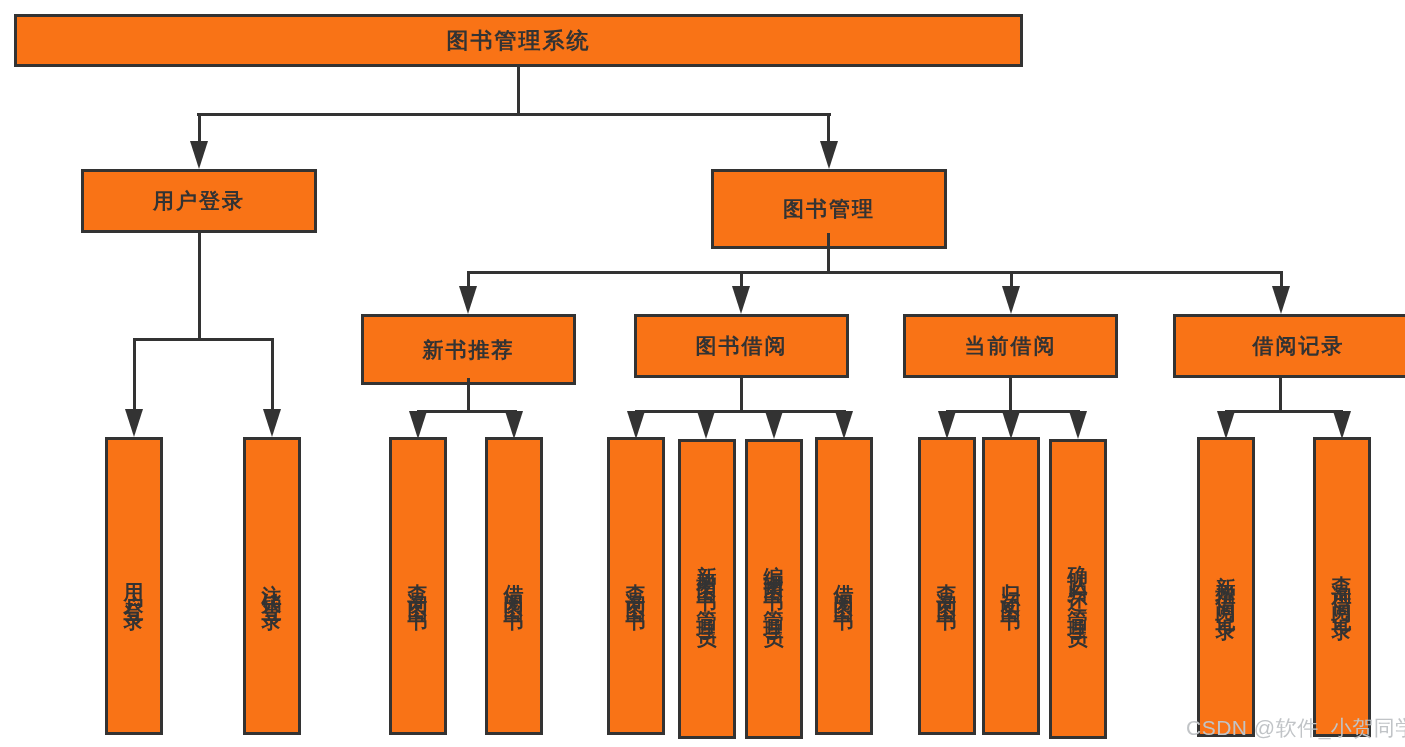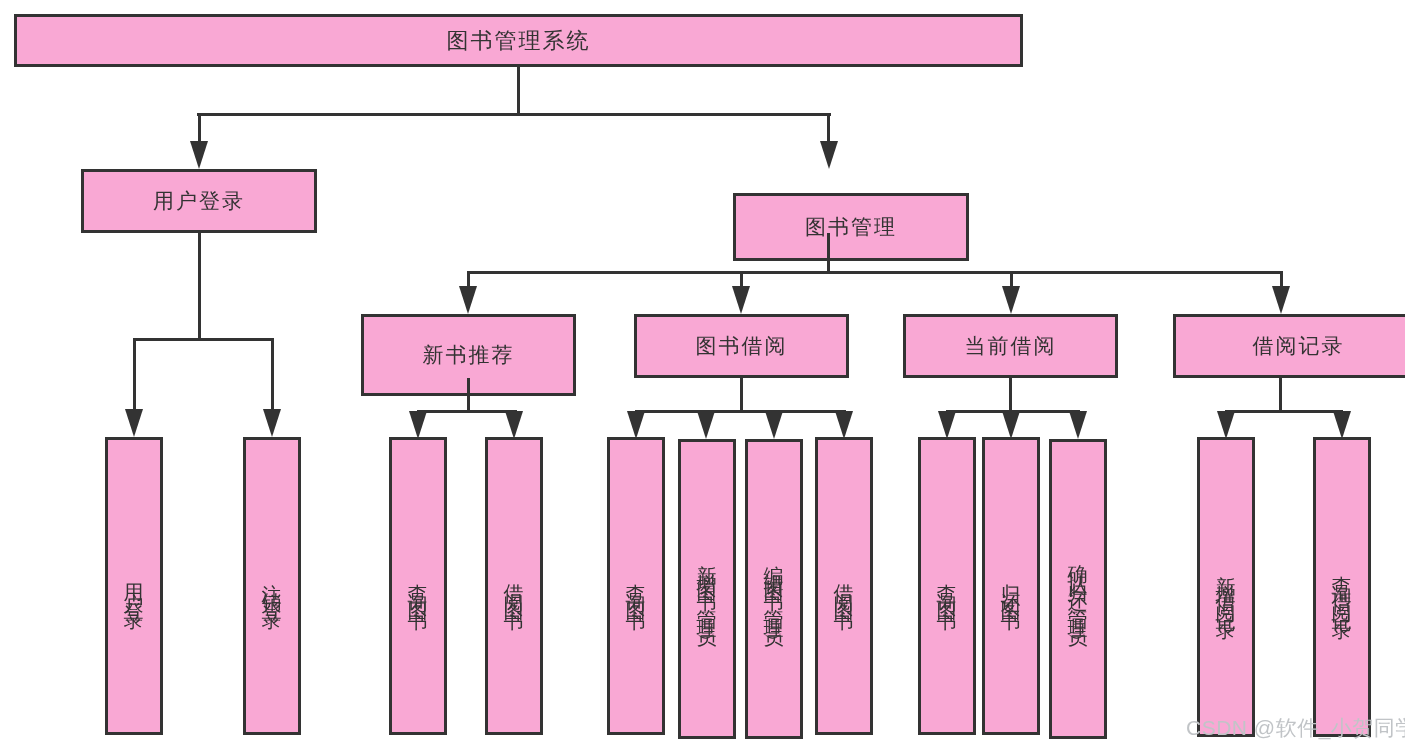--- a/index.html
+++ b/index.html
@@ -1,22 +1,22 @@
 <!DOCTYPE html>
 <html><head>
 <meta charset="utf-8">
 <style>
   html,body{margin:0;padding:0;background:#ffffff;}
   .canvas{
     position:relative;width:1405px;height:747px;background:#ffffff;
     font-family:"Liberation Sans",sans-serif;overflow:hidden;color:#333;
   }
   .box{
-    position:absolute;box-sizing:border-box;border:3px solid #333333;background:#f9a8d4;
-    display:flex;align-items:center;justify-content:center;color:#333333;
+    position:absolute;box-sizing:border-box;border:3px solid #333333;background:#f97316;
+    display:flex;align-items:center;justify-content:center;color:#333333;font-weight:bold;
   }
   .hbox{font-size:21px;letter-spacing:2px;white-space:nowrap;}
   .root-box{font-size:22px;}
   .vbox{writing-mode:vertical-rl;font-size:20px;letter-spacing:9px;line-height:1;}
   .line{position:absolute;background:#333333;}
   .arrow{
     position:absolute;width:0;height:0;
     border-left:9px solid transparent;border-right:9px solid transparent;
     border-top:28px solid #333333;
   }
@@ -39,21 +39,21 @@
     <div class="line" style="left:197px;top:113px;width:634px;height:3px;"></div>
     <div class="line" style="left:198px;top:113px;width:3px;height:30px;"></div>
     <div class="arrow" style="left:190px;top:141px;"></div>
     <div class="line" style="left:827px;top:113px;width:3px;height:30px;"></div>
     <div class="arrow" style="left:820px;top:141px;"></div>
   </div>
 
   <div class="box hbox" style="left:81px;top:169px;width:236px;height:64px;">
     <span>用户登录</span>
   </div>
-  <div class="box hbox" style="left:733px;top:169px;width:236px;height:68px;margin-top:24px;">
+  <div class="box hbox" style="left:711px;top:169px;width:236px;height:80px;">
     <span>图书管理</span>
   </div>
 
   <div>
     <div class="line" style="left:198px;top:233px;width:3px;height:107px;"></div>
     <div class="line" style="left:133px;top:338px;width:141px;height:3px;"></div>
     <div class="line" style="left:133px;top:338px;width:3px;height:73px;"></div>
     <div class="arrow" style="left:125px;top:409px;"></div>
     <div class="line" style="left:271px;top:338px;width:3px;height:73px;"></div>
     <div class="arrow" style="left:263px;top:409px;"></div>
@@ -65,21 +65,21 @@
     <div class="line" style="left:467px;top:271px;width:3px;height:17px;"></div>
     <div class="arrow" style="left:459px;top:286px;"></div>
     <div class="line" style="left:740px;top:271px;width:3px;height:17px;"></div>
     <div class="arrow" style="left:732px;top:286px;"></div>
     <div class="line" style="left:1010px;top:271px;width:3px;height:17px;"></div>
     <div class="arrow" style="left:1002px;top:286px;"></div>
     <div class="line" style="left:1280px;top:271px;width:3px;height:17px;"></div>
     <div class="arrow" style="left:1272px;top:286px;"></div>
   </div>
 
-  <div class="box hbox" style="left:361px;top:314px;width:215px;height:82px;">
+  <div class="box hbox" style="left:361px;top:314px;width:215px;height:71px;">
     <span>新书推荐</span>
   </div>
   <div class="box hbox" style="left:634px;top:314px;width:215px;height:64px;">
     <span>图书借阅</span>
   </div>
   <div class="box hbox" style="left:903px;top:314px;width:215px;height:64px;">
     <span>当前借阅</span>
   </div>
   <div class="box hbox" style="left:1173px;top:314px;width:251px;height:64px;">
     <span>借阅记录</span>

